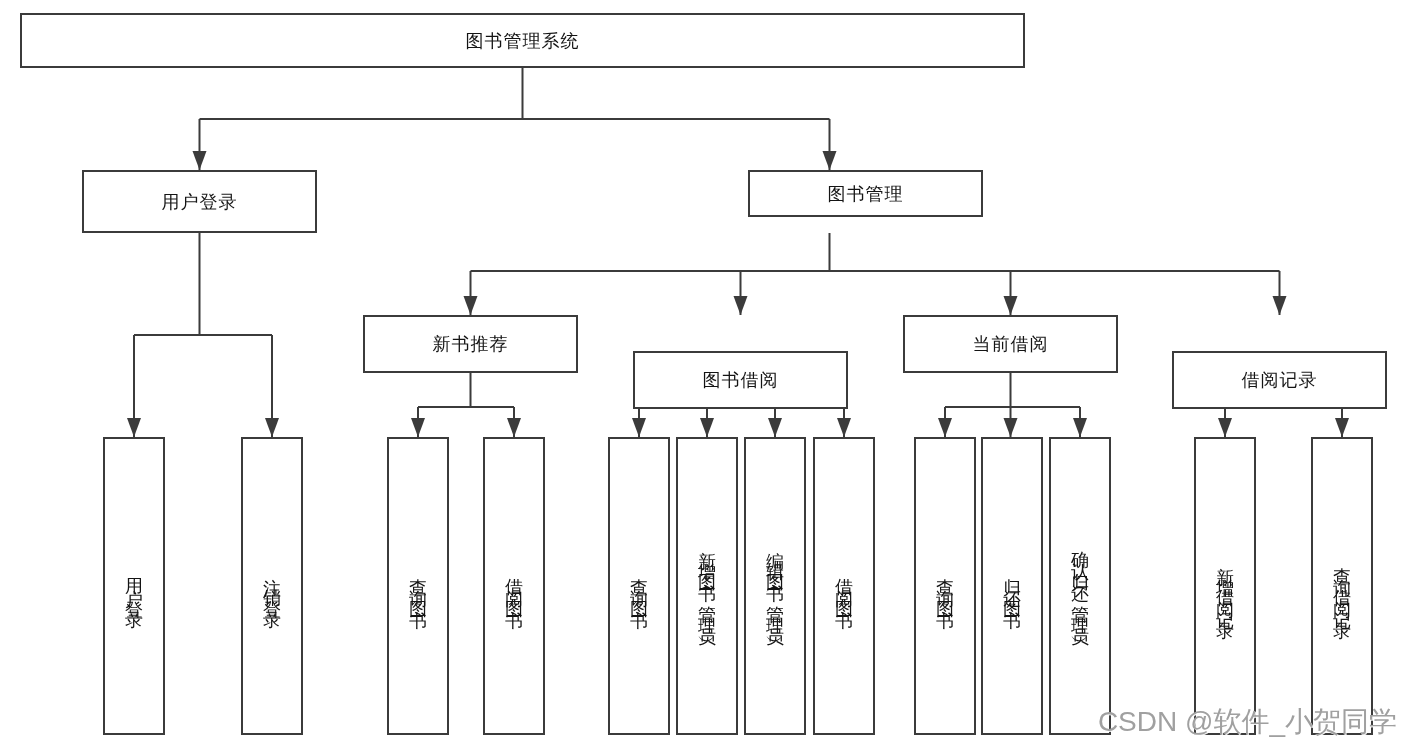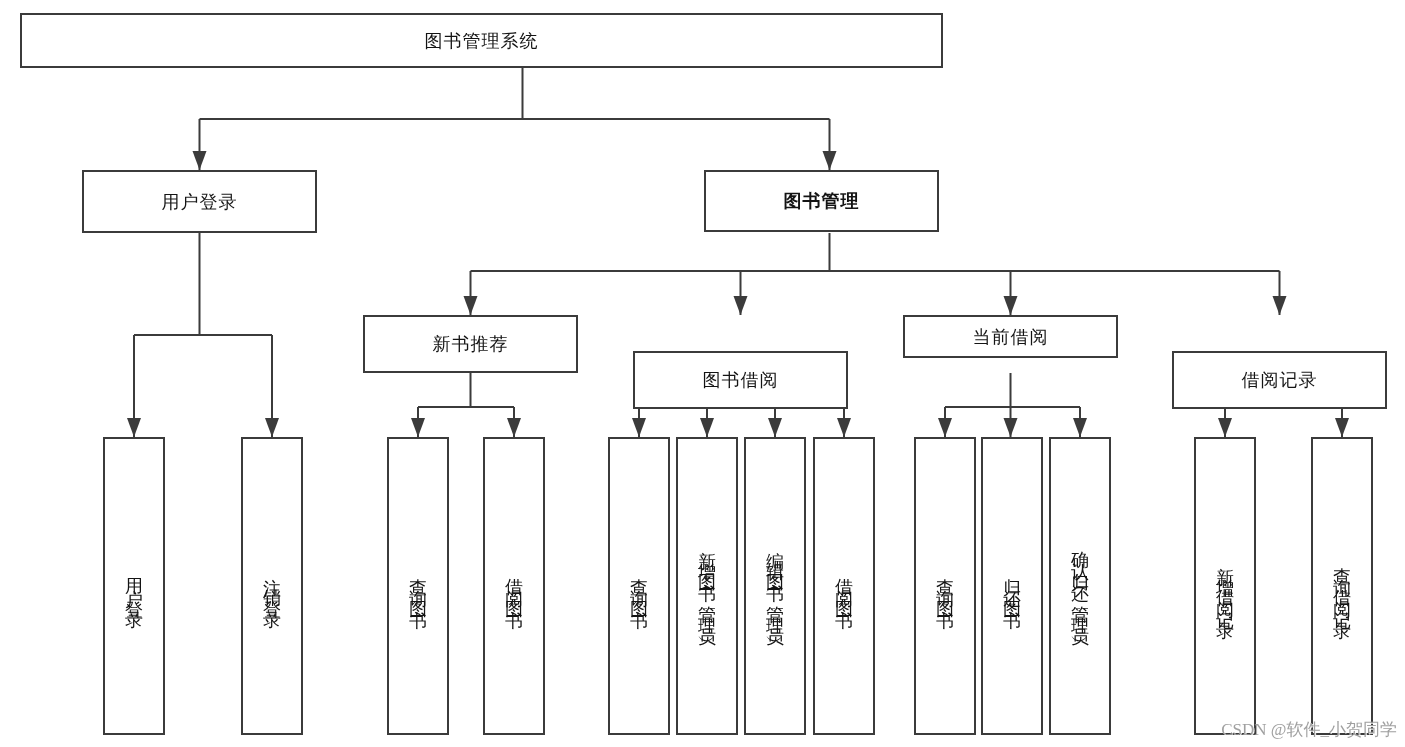--- a/index.html
+++ b/index.html
@@ -36,25 +36,24 @@
     text-orientation: mixed;
     text-align: center;
     line-height: 58px;
     font-size: 18px;
     letter-spacing: 11px;
   }
   .watermark {
     position: absolute;
     right: 8px;
     bottom: 6px;
-    font-size: 17px;
+    font-size: 28px;
     color: #a0a0a0;
     text-shadow: 1px 1px 0 rgba(255,255,255,0.9);
     white-space: nowrap;
-    font-family: Liberation Serif, serif;
   }
 </style>
 </head>
 <body>
 
 <div class="stage">
 
   <svg class="connectors" width="1405" height="747" viewBox="0 0 1405 747" xmlns="http://www.w3.org/2000/svg">
     <defs>
       <marker id="arw" markerUnits="userSpaceOnUse" markerWidth="22" markerHeight="18" refX="19" refY="9" orient="auto">
@@ -91,28 +90,28 @@
       <line x1="945" y1="407" x2="945" y2="437" marker-end="url(#arw)"></line>
       <line x1="1010.5" y1="407" x2="1010.5" y2="437" marker-end="url(#arw)"></line>
       <line x1="1080" y1="407" x2="1080" y2="437" marker-end="url(#arw)"></line>
 
       <path d="M1279.5,373 V407 M1225,407 H1342"></path>
       <line x1="1225" y1="407" x2="1225" y2="437" marker-end="url(#arw)"></line>
       <line x1="1342" y1="407" x2="1342" y2="437" marker-end="url(#arw)"></line>
     </g>
   </svg>
 
-  <div class="node hbox" style="left:20px; top:13px; width:923px; height:55px;">图书管理系统</div>
+  <div class="node hbox" style="left:20px; top:13px; width:1005px; height:55px;">图书管理系统</div>
 
   <div class="node hbox" style="left:82px; top:170px; width:235px; height:63px;">用户登录</div>
-  <div class="node hbox" style="left:704px; top:170px; width:235px; height:62px;font-weight:bold;">图书管理</div>
+  <div class="node hbox" style="left:748px; top:170px; width:235px; height:47px;">图书管理</div>
 
   <div class="node hbox" style="left:363px; top:315px; width:215px; height:58px;">新书推荐</div>
   <div class="node hbox" style="left:633px; top:315px; width:215px; height:58px;margin-top:36px;">图书借阅</div>
-  <div class="node hbox" style="left:903px; top:315px; width:215px; height:43px;">当前借阅</div>
+  <div class="node hbox" style="left:903px; top:315px; width:215px; height:58px;">当前借阅</div>
   <div class="node hbox" style="left:1172px; top:315px; width:215px; height:58px;margin-top:36px;">借阅记录</div>
 
   <div class="node vbox" style="left:103px; top:437px; width:62px; height:298px;">用户登录</div>
   <div class="node vbox" style="left:241px; top:437px; width:62px; height:298px;">注销登录</div>
 
   <div class="node vbox" style="left:387px; top:437px; width:62px; height:298px;">查询图书</div>
   <div class="node vbox" style="left:483px; top:437px; width:62px; height:298px;">借阅图书</div>
 
   <div class="node vbox" style="left:608px; top:437px; width:62px; height:298px;">查询图书</div>
   <div class="node vbox" style="left:676px; top:437px; width:62px; height:298px;">新增图书（管理员）</div>

